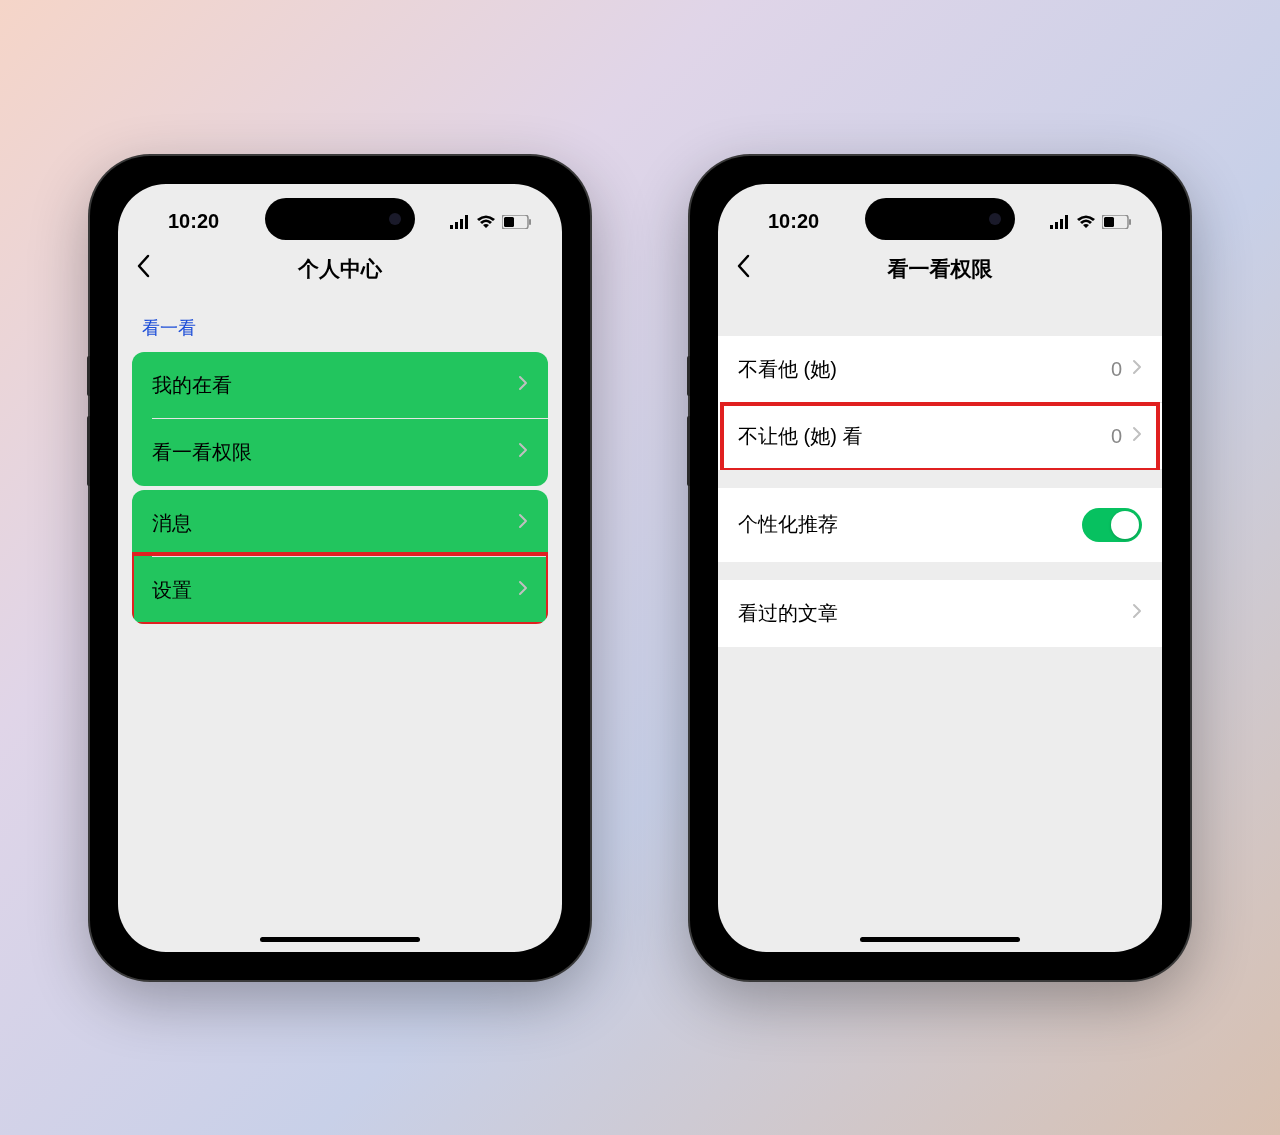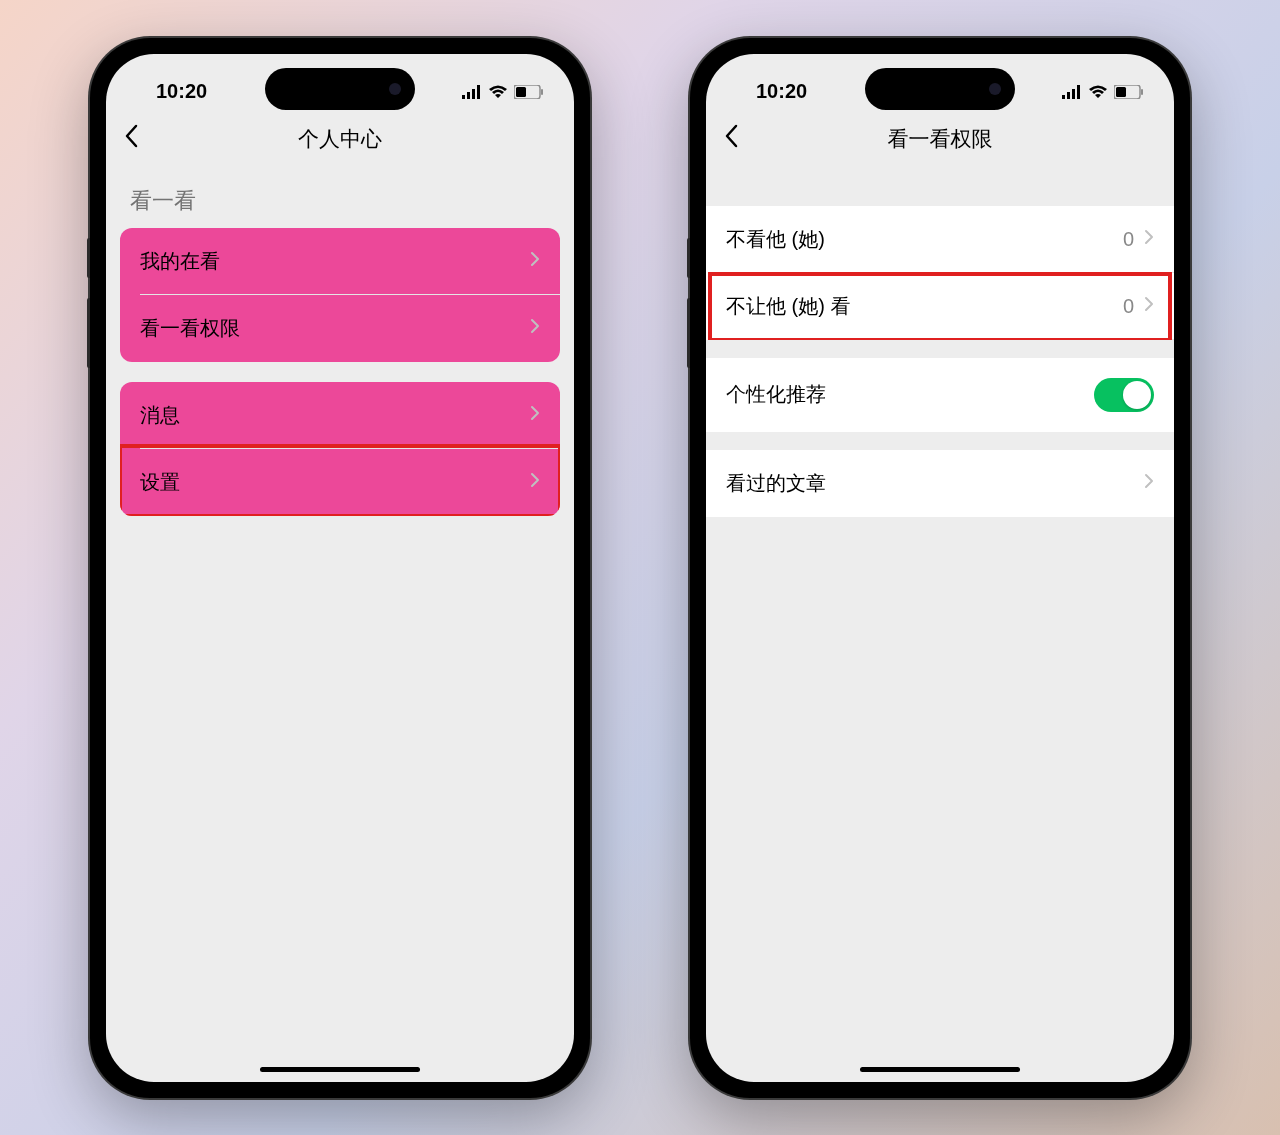--- a/index.html
+++ b/index.html
@@ -14,24 +14,24 @@
       width: 1280px;
       height: 1135px;
       display: flex;
       justify-content: space-around;
       align-items: center;
       padding: 30px 40px;
     }
     
     .phone {
       width: 500px;
-      height: 1060px;
+      height: 824px;
       background: #000;
       border-radius: 60px;
-      padding: 16px;
+      padding: 28px;
       position: relative;
       box-shadow: 0 0 0 2px #3a3a3a, 0 20px 60px rgba(0,0,0,0.3);
     }
     
     .phone::before {
       content: '';
       position: absolute;
       left: -3px;
       top: 200px;
       width: 3px;
@@ -120,34 +120,34 @@
       position: absolute;
       left: 18px;
       font-size: 24px;
       color: #000;
     }
     
     .nav-title {
       width: 100%;
       text-align: center;
       font-size: 21px;
-      font-weight: 400;
+      font-weight: 700;
       color: #000;
     }
     
     .section-header {
       padding: 20px 24px 12px;
-      font-size: 22px;
-      color: #737373;
+      font-size: 18px;
+      color: #1d4ed8;
     }
     
     .list-group {
-      background: #ec4899;
+      background: #22c55e;
       border-radius: 12px;
-      margin: 0 14px 20px;
+      margin: 0 14px 4px;
       overflow: hidden;
     }
     
     .list-group-flat {
       background: #fff;
       margin: 0 0 18px;
       overflow: hidden;
     }
     
     .list-item {

